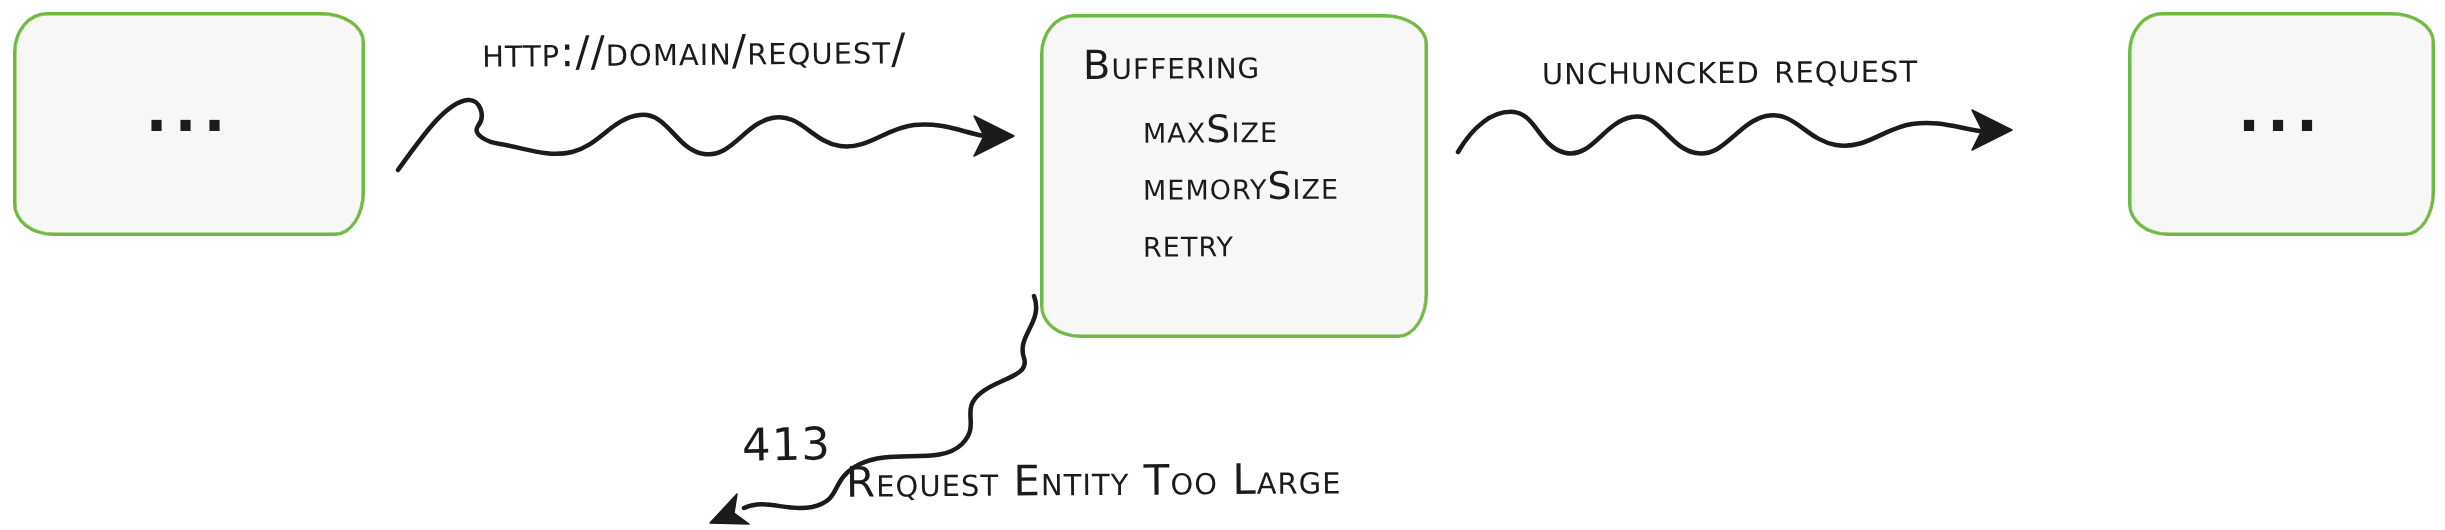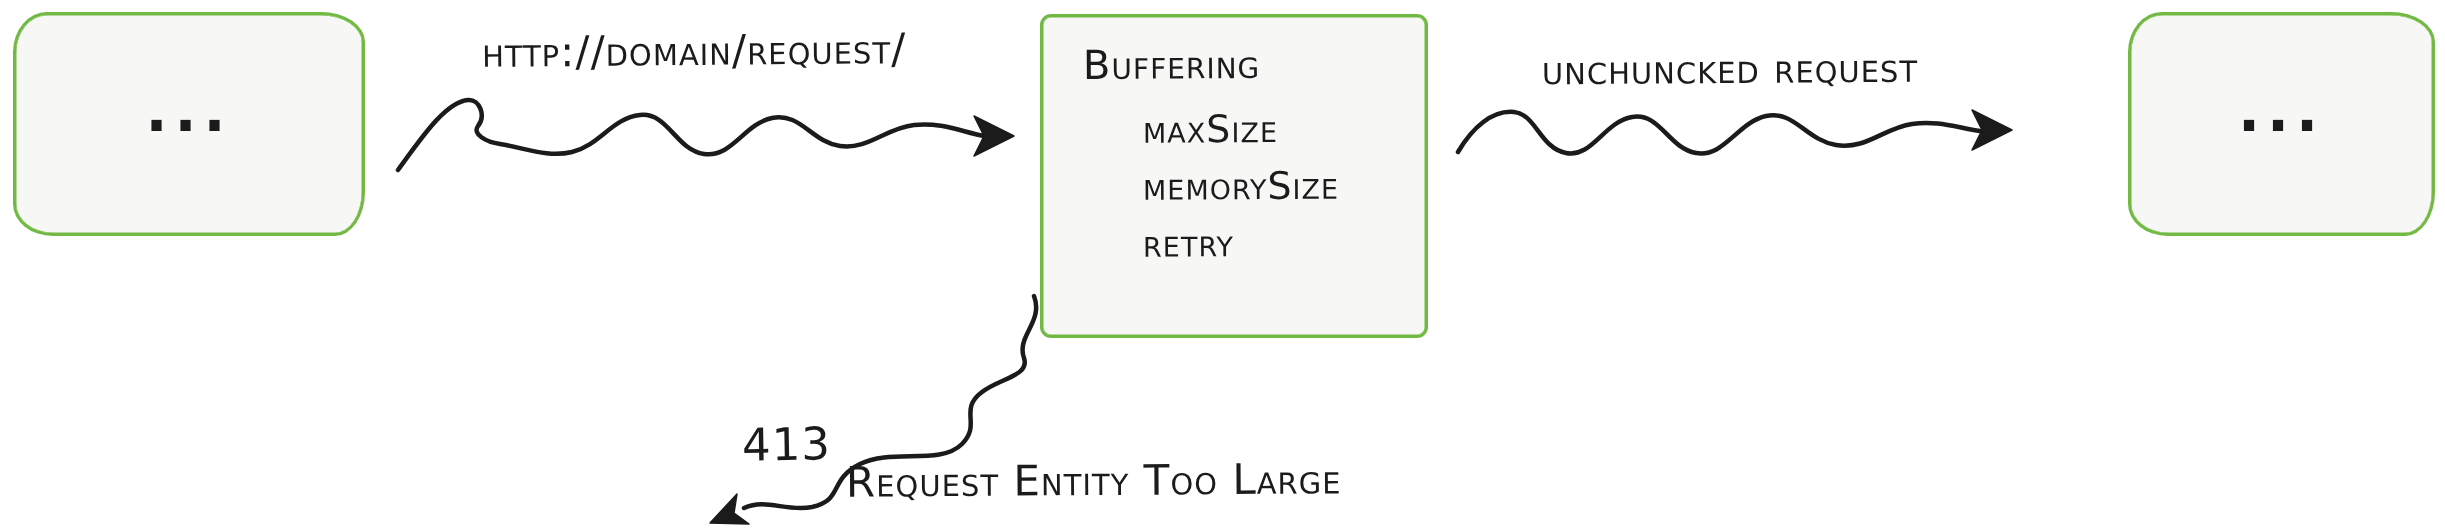--- a/index.html
+++ b/index.html
@@ -29,21 +29,20 @@
   .dots{
     font-size:58px;font-weight:bold;letter-spacing:7px;
     margin-top:-26px;
     font-variant-caps:small-caps;
   }
   .node-left{left:13px;top:12px;width:352px;height:224px;}
   .node-right{left:2128px;top:12px;width:307px;height:224px;}
   .node-middle{
     left:1040px;top:14px;width:388px;height:324px;
     padding:24px 30px 20px 40px;
-    border-radius:11px;
   }
   .node-title{
     font-size:40px;
     font-variant-caps:small-caps;
     letter-spacing:1px;
     margin:0 0 14px 0;
     transform:rotate(-0.4deg);
   }
   .node-param{
     font-size:38px;

